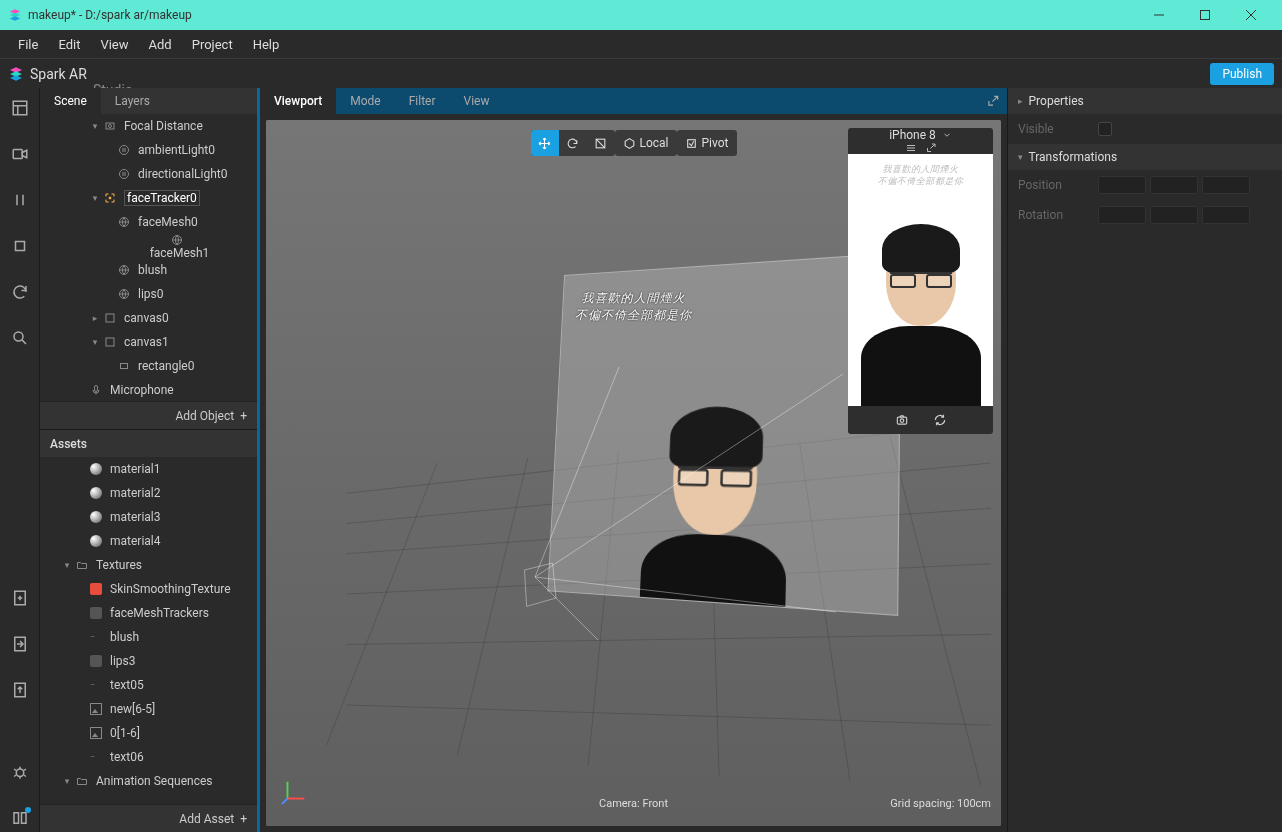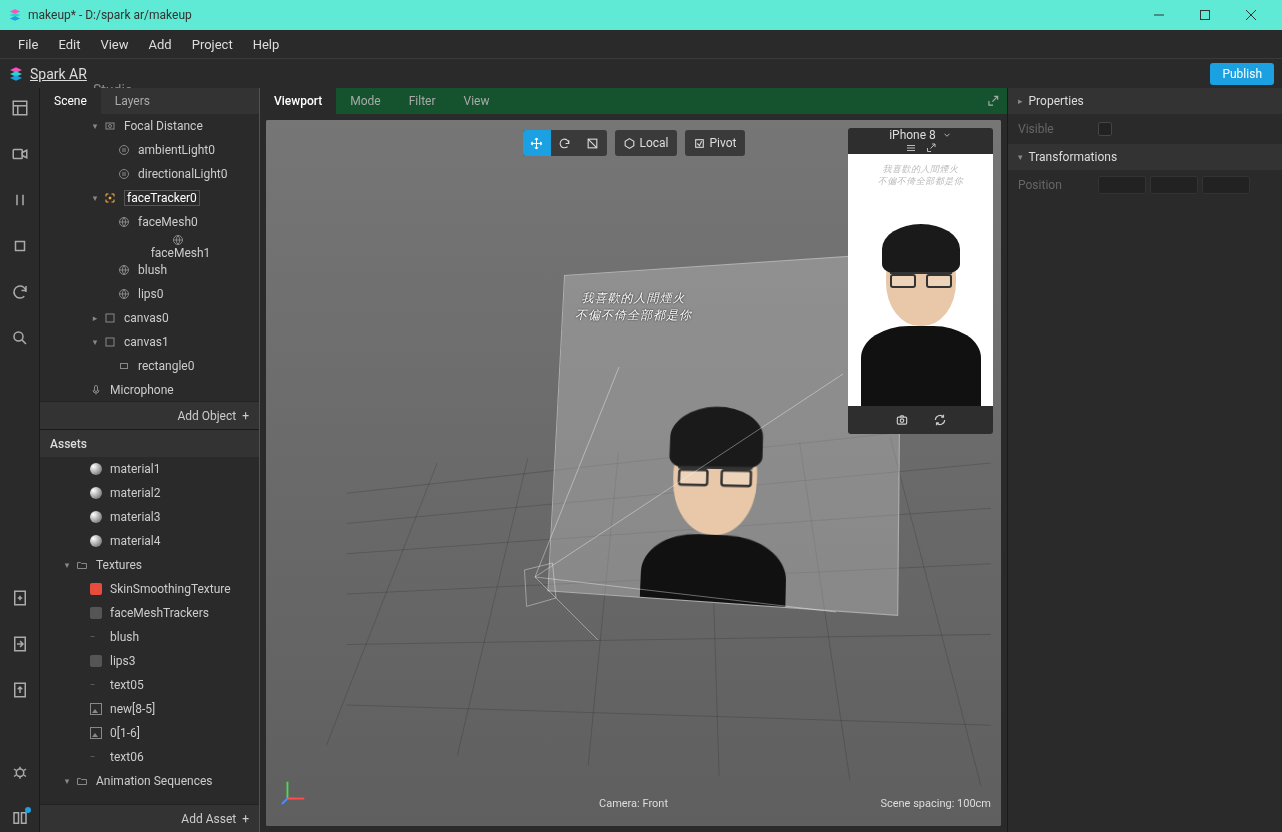--- a/index.html
+++ b/index.html
@@ -10,37 +10,37 @@
 .titlebar .app-icon { width: 14px; height: 14px; margin-right: 6px; }
 .titlebar .title { flex: 1; font-size: 12px; }
 .titlebar .winbtn { width: 46px; height: 30px; display: flex; align-items: center; justify-content: center; color: #333; cursor: pointer; }
 
 
 .menubar { height: 28px; background: #2a2a2a; display: flex; align-items: center; padding: 0 8px; }
 .menubar .menu { padding: 0 10px; height: 28px; display: flex; align-items: center; color: #ddd; cursor: pointer; font-size: 13px; }
 
 
 .brandbar { height: 30px; background: #2a2a2a; display: flex; align-items: center; padding: 0 8px; border-top: 1px solid #3a3a3a; }
-.brandbar .brand { display: flex; align-items: center; gap: 6px; font-size: 14px; color: #ddd; text-decoration: underline; }
+.brandbar .brand { display: flex; align-items: center; gap: 6px; font-size: 14px; color: #ddd; }
 .brandbar .brand .studio { color: #888; margin-top: 32px; }
 .brandbar .spacer { flex: 1; }
 .brandbar .publish { background: #1ba1e2; color: #fff; padding: 4px 12px; border-radius: 3px; font-size: 12px; cursor: pointer; }
 
 
 .main { display: flex; height: calc(832px - 30px - 28px - 30px); }
 
 
 .activitybar { width: 40px; background: #2a2a2a; display: flex; flex-direction: column; align-items: center; padding-top: 6px; gap: 18px; border-right: 1px solid #1a1a1a; }
 .activitybar .act { width: 28px; height: 28px; display: flex; align-items: center; justify-content: center; color: #aaa; cursor: pointer; position: relative; }
 .activitybar .act svg { width: 18px; height: 18px; }
 .activitybar .sep { flex: 1; }
 .activitybar .act.withdot::after { content:''; position:absolute; right:3px; top:3px; width:6px; height:6px; background:#1ba1e2; border-radius:50%; }
 
 
-.sidepanel { width: 220px; background: #2a2a2a; display: flex; flex-direction: column; border-right: 1px solid #0369a1; }
+.sidepanel { width: 220px; background: #2a2a2a; display: flex; flex-direction: column; border-right: 3px solid #0369a1; }
 .tabs { height: 26px; display: flex; background: #333; }
 .tabs .tab { padding: 0 14px; display: flex; align-items: center; font-size: 12px; color: #aaa; cursor: pointer; }
 .tabs .tab.active { background: #2a2a2a; color: #fff; }
 
 .tree { flex: 0 0 287px; overflow: auto; }
 .tree-row { height: 24px; display: flex; align-items: center; padding-left: 6px; color: #ccc; cursor: pointer; }
 .tree-row .expand { width: 14px; text-align: center; color: #888; font-size: 9px; }
 .tree-row .ticon { width: 16px; display: flex; justify-content: center; margin-right: 6px; color: #888; }
 .tree-row .ticon svg { width: 12px; height: 12px; }
 .tree-row.selected { color: #fff; }
@@ -54,34 +54,34 @@
 
 .sphere { width: 12px; height: 12px; border-radius: 50%; background: radial-gradient(circle at 30% 30%, #fff, #999 60%, #555); }
 .swatch-red { width: 12px; height: 12px; background: #e74c3c; border-radius: 2px; }
 .swatch-blank { width: 12px; height: 12px; background: #555; border-radius: 2px; }
 .img-ico { width: 12px; height: 12px; border: 1px solid #888; position: relative; }
 .img-ico::after { content:''; position:absolute; left:1px; bottom:1px; width:0; height:0; border-left:3px solid transparent; border-right:3px solid transparent; border-bottom:4px solid #888; }
 .txt-ico { width: 12px; display:flex; color:#888; font-size:9px; letter-spacing:-1px; }
 
 
 .viewport-wrap { flex: 1; display: flex; flex-direction: column; background: #2a2a2a; }
-.viewport-tabs { height: 26px; background: #14532d; display: flex; align-items: center; }
+.viewport-tabs { height: 26px; background: #0c4a6e; display: flex; align-items: center; }
 .viewport-tabs .vtab { padding: 0 14px; height: 26px; display: flex; align-items: center; color: #aaa; cursor: pointer; font-size: 12px; }
 .viewport-tabs .vtab.active { background: #2a2a2a; color: #fff; font-weight: 500; }
 .viewport-tabs .vspacer { flex: 1; }
 .viewport-tabs .vicon { width: 28px; display: flex; justify-content: center; color: #aaa; cursor: pointer; }
 
 .viewport { flex: 1; position: relative; background: #6a6a6a; overflow: hidden; margin: 6px; border-radius: 2px; }
 
 
 .gridfloor { position: absolute; left:0; right:0; top:0; bottom:0; background:
   linear-gradient(#767676, #6a6a6a 50%, #5f5f5f); }
 
 
-.vp-toolbar { position: absolute; top: 10px; left: 50%; transform: translateX(-50%); display: flex; gap: 8px; }
+.vp-toolbar { position: absolute; top: 10px; left: 50%; transform: translateX(-50%); display: flex; gap: 0; }
 .vp-group { display: flex; background: #3a3a3a; border-radius: 3px; overflow: hidden; }
 .vp-btn { height: 26px; min-width: 30px; padding: 0 8px; display: flex; align-items: center; justify-content: center; color: #ddd; cursor: pointer; font-size: 12px; gap: 4px; }
 .vp-btn.icononly { min-width: 28px; padding: 0; }
 .vp-btn.active { background: #1ba1e2; color: #fff; }
 .vp-btn svg { width: 13px; height: 13px; }
 
 
 .device-panel { position: absolute; top: 8px; right: 8px; width: 145px; background: #2e2e2e; border-radius: 3px; }
 .device-head { height: 26px; display: flex; align-items: center; padding: 0 8px; color: #ddd; justify-content: space-between; flex-direction: column; }
 .device-head .dname { display: flex; align-items: center; gap: 6px; cursor: pointer; }
@@ -445,21 +445,21 @@
           <span class="ticon">
             <div class="txt-ico">···</div>
           </span>
           <span class="lbl">text05</span>
         </div>
         <div class="tree-row" style="padding-left: 34px;">
           <span class="expand"></span>
           <span class="ticon">
             <div class="img-ico"></div>
           </span>
-          <span class="lbl">new[8-5]</span>
+          <span class="lbl">new[6-5]</span>
         </div>
         <div class="tree-row" style="padding-left: 34px;">
           <span class="expand"></span>
           <span class="ticon">
             <div class="img-ico"></div>
           </span>
           <span class="lbl">0[1-6]</span>
         </div>
         <div class="tree-row" style="padding-left: 34px;">
           <span class="expand"></span>
@@ -628,21 +628,21 @@
 
       <svg class="axis-gizmo" viewBox="0 0 30 30">
         <line x1="8" y1="22" x2="8" y2="4" stroke="#4fd84f" stroke-width="2"></line>
         <line x1="8" y1="22" x2="26" y2="22" stroke="#ff4d4d" stroke-width="2"></line>
         <line x1="8" y1="22" x2="2" y2="28" stroke="#4d8dff" stroke-width="2"></line>
       </svg>
 
       <div class="vp-status">
         <span></span>
         <span class="center">Camera: Front</span>
-        <span>Scene spacing: 100cm</span>
+        <span>Grid spacing: 100cm</span>
       </div>
     </div>
   </div>
 
   <div class="props">
     <div class="phead">
       <span class="chev">▸</span>
       <span>Properties</span>
     </div>
     <div class="prow">
@@ -654,14 +654,22 @@
       <span>Transformations</span>
     </div>
     <div class="prow">
       <span class="plabel">Position</span>
       <div class="dimfields">
           <div class="dim"></div>
           <div class="dim"></div>
           <div class="dim"></div>
         </div>
     </div>
+    <div class="prow">
+      <span class="plabel">Rotation</span>
+      <div class="dimfields">
+          <div class="dim"></div>
+          <div class="dim"></div>
+          <div class="dim"></div>
+        </div>
+    </div>
   </div>
 </div>
 
 </body></html>

